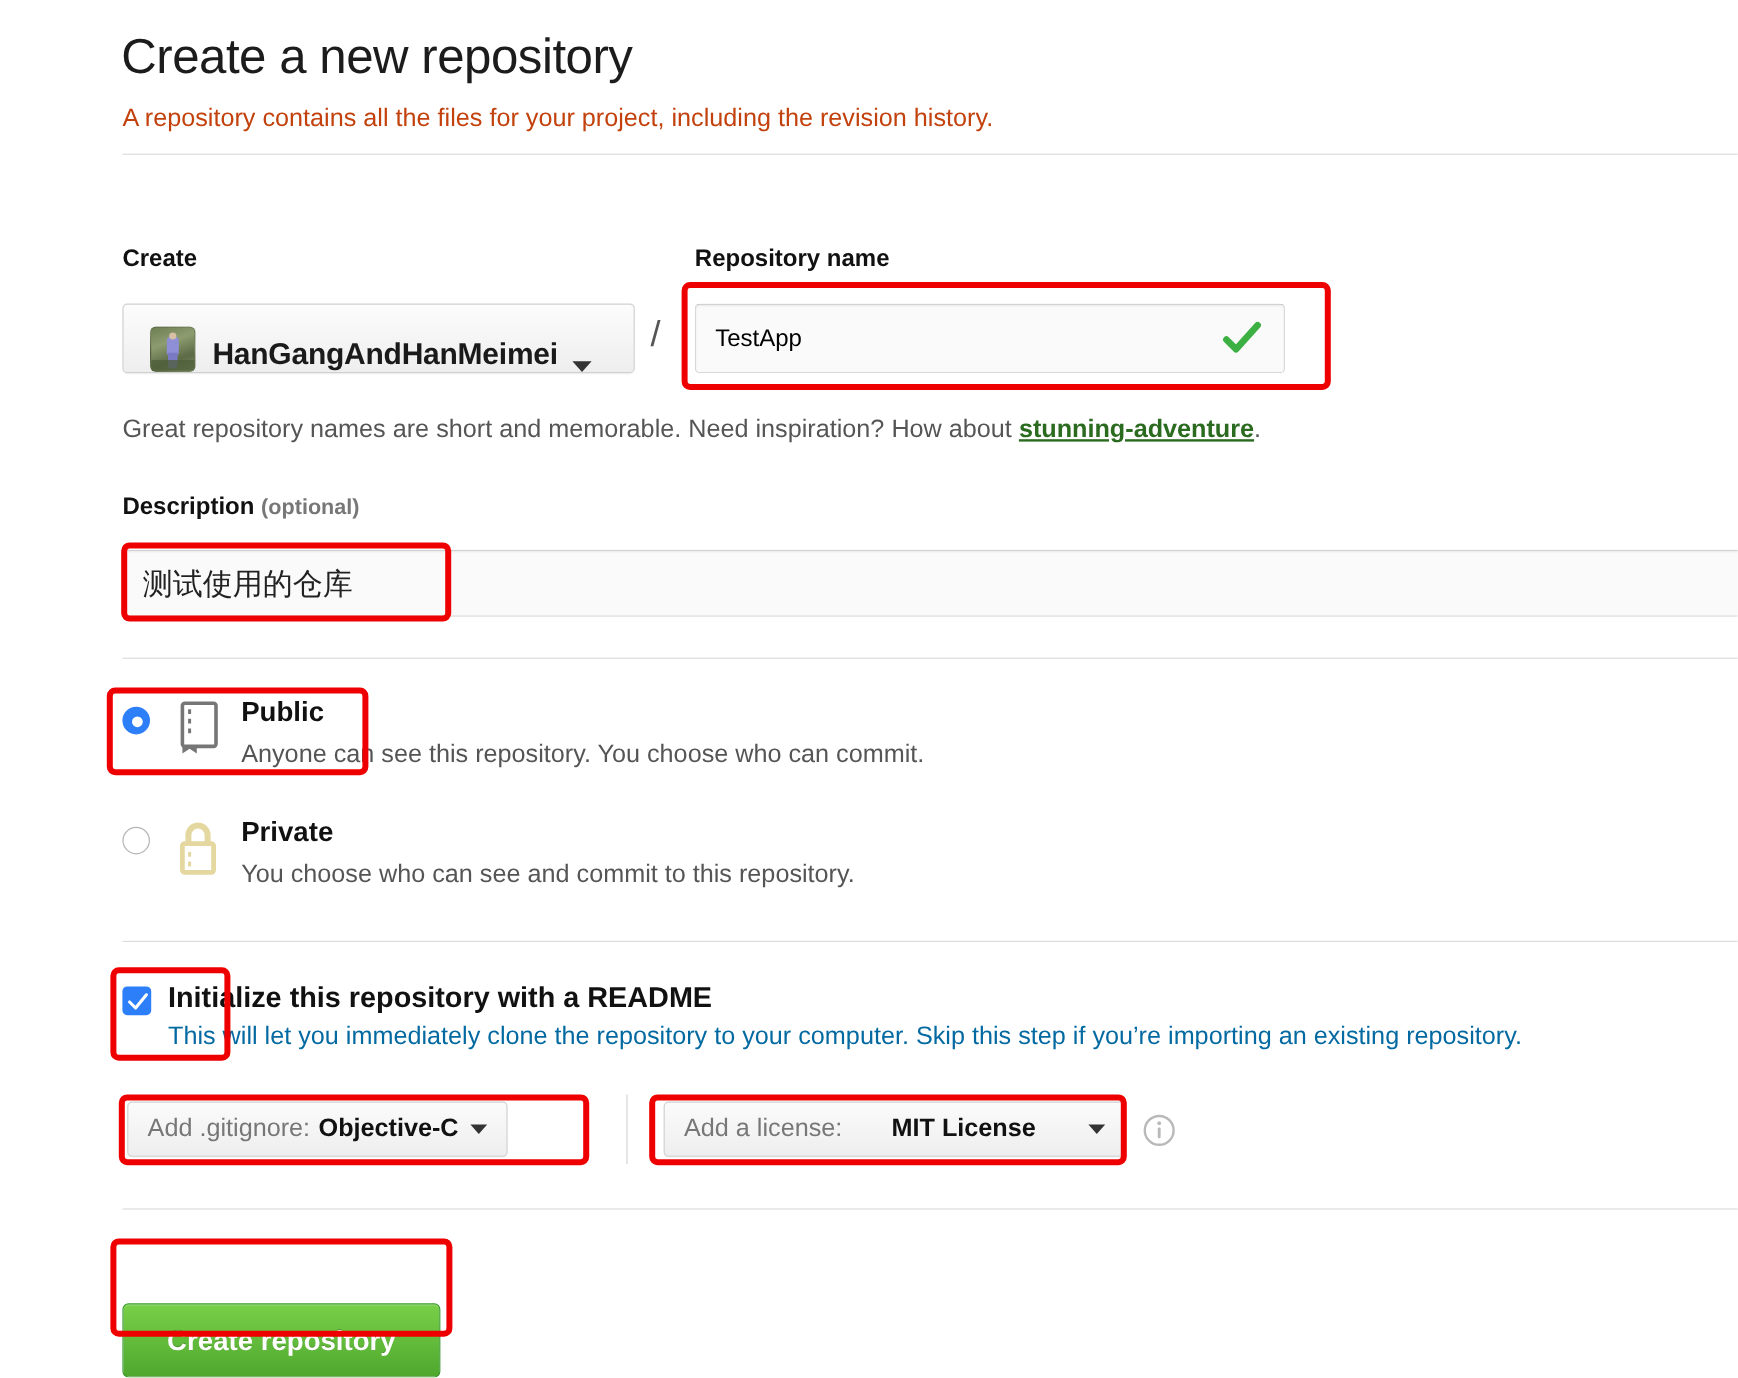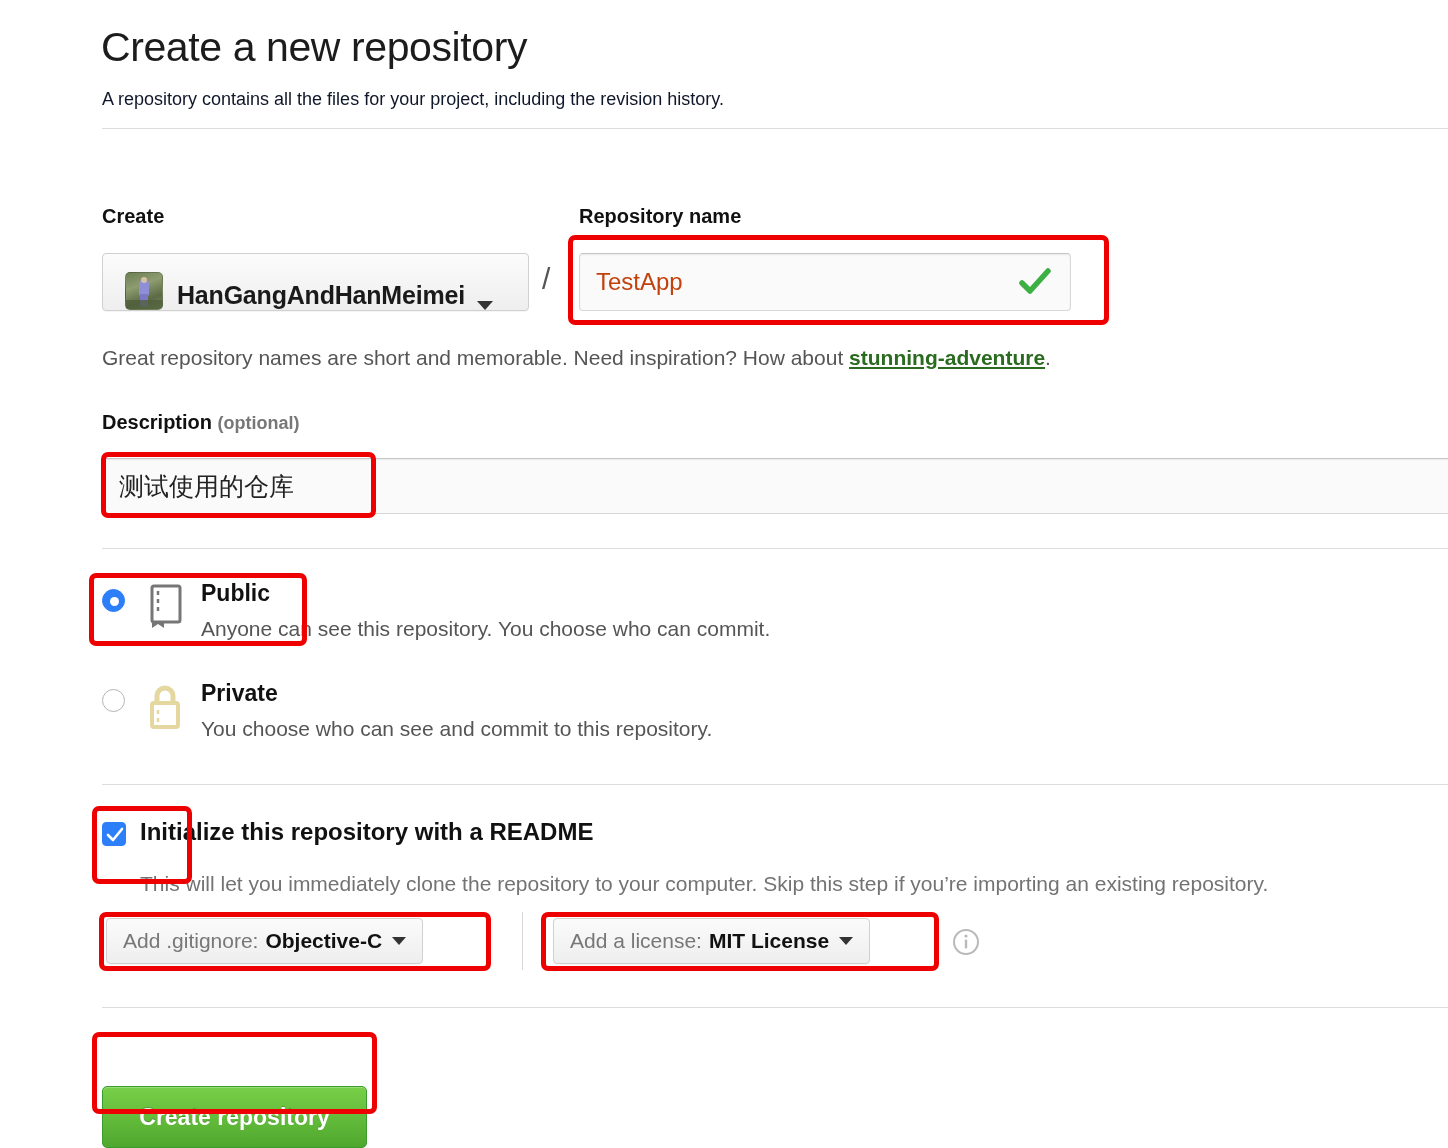--- a/index.html
+++ b/index.html
@@ -19,22 +19,22 @@
 
   
   .page-title {
     position: absolute; left: 79px; top: 22px;
     font-size: 41px; line-height: 50px;
     font-weight: 400; color: #1c1c1c;
     letter-spacing: -0.4px;
   }
   .page-subtitle {
     position: absolute; left: 80px; top: 85px;
-    font-size: 18px; line-height: 28px;
-    color: #0f172a; font-weight: 400;
+    font-size: 21px; line-height: 28px;
+    color: #c2410c; font-weight: 400;
   }
   .rule {
     position: absolute; left: 80px; width: 1368px;
     height: 1px; background: #dddddd;
   }
   .rule.r1 { top: 128px; }
   .rule.r2 { top: 548px; }
   .rule.r3 { top: 784px; }
   .rule.r4 { top: 1007px; }
 
@@ -105,21 +105,21 @@
     border: 1px solid #d8d8d8;
     border-top-color: #c6c6c6;
     border-radius: 4px;
     box-shadow: inset 0 1px 2px rgba(0,0,0,0.07);
     display: flex; align-items: center;
   }
   .input-repo {
     left: 557px; top: 253px; width: 492px; height: 58px;
   }
   .input-repo .val {
-    margin-left: 16px; font-size: 24px; color: #c2410c;
+    margin-left: 16px; font-size: 20px; color: #000000;
   }
   .check-ok {
     position: absolute; right: 18px; top: 50%; transform: translateY(-50%);
     width: 34px; height: 34px;
   }
   .input-desc {
     left: 80px; top: 458px; width: 1368px; height: 56px;
   }
   .input-desc .val {
     margin-left: 16px; font-size: 25px; color: #222222;
@@ -169,35 +169,35 @@
     width: 24px; height: 24px; border-radius: 4px;
     background: #2d7ff9; border: 1px solid #2d7ff9;
   }
   .checkbox svg { position: absolute; left: 3px; top: 4px; }
   .readme-title {
     position: absolute; left: 38px; top: 0;
     font-size: 24px; font-weight: bold; color: #111111;
     white-space: nowrap;
   }
   .readme-desc {
-    position: absolute; left: 38px; top: 54px;
-    font-size: 21px; color: #737373; white-space: nowrap;
+    position: absolute; left: 38px; top: 34px;
+    font-size: 21px; color: #0369a1; white-space: nowrap;
   }
 
   
   .dd-btn {
     position: absolute; height: 46px;
     border: 1px solid #d0d0d0; border-radius: 4px;
     background: linear-gradient(#fbfbfb, #eeeeee);
     display: flex; align-items: center; padding: 0 16px;
     box-shadow: 0 1px 0 rgba(0,0,0,0.04);
     white-space: nowrap;
   }
   .dd-gitignore { left: 84px; top: 918px; }
-  .dd-license { left: 531px; top: 918px; }
+  .dd-license { left: 531px; top: 918px; gap: 34px; }
   .dd-btn .dd-prefix { font-size: 21px; color: #777777; }
   .dd-btn .dd-value  { font-size: 21px; color: #111111; font-weight: bold; margin-left: 7px; }
   .dd-btn .caret {
     border-left: 7px solid transparent;
     border-right: 7px solid transparent;
     border-top: 8px solid #333333;
     margin-left: 10px;
   }
   .vsep {
     position: absolute; left: 500px; top: 912px;

